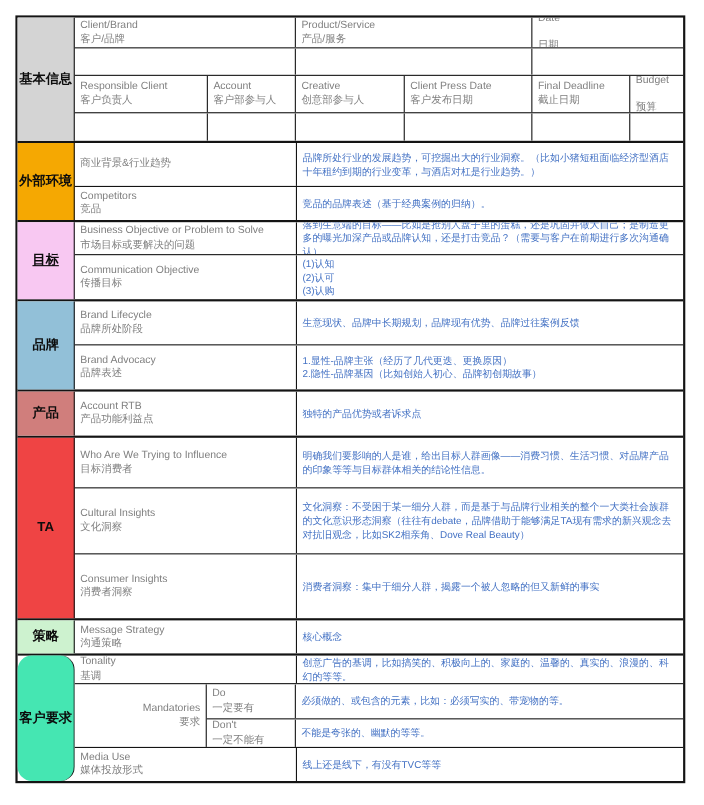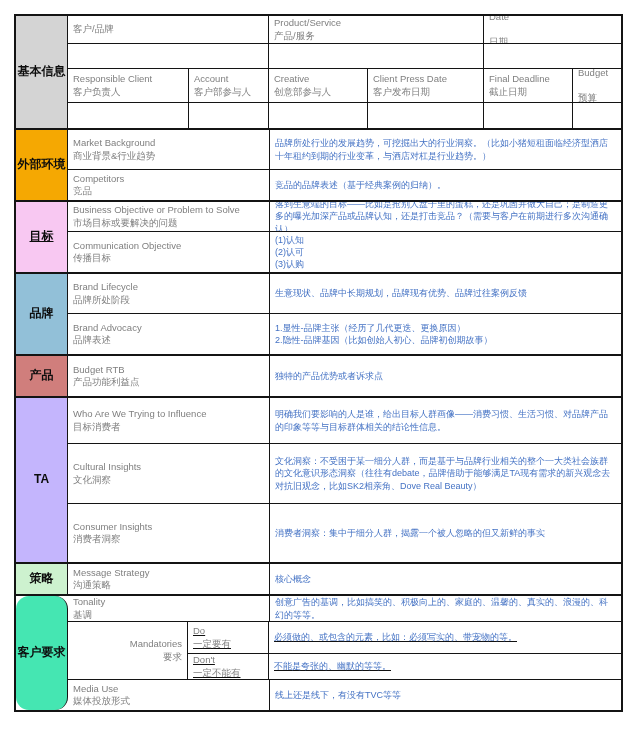--- a/index.html
+++ b/index.html
@@ -36,33 +36,34 @@
   .w121 { flex:0 0 121px; } .w80 { flex:0 0 80px; } .w99 { flex:0 0 99px; }
   .w116 { flex:0 0 116px; } .w89 { flex:0 0 89px; }
   .wmand { flex:0 0 120px;align-items:flex-end; } .wsub { flex:0 0 81px; }
 
   
   .h25{height:25px} .h26{height:26px} .h28{height:28px} .h30{height:30px}
   .h32{height:32px} .h34{height:34px} .h38{height:30px} .h40{height:40px}
   .h46{height:46px} .h58{height:58px} .h60{height:60px}
 
   .mand-right { flex:1; display:flex; flex-direction:column; min-width:0; }
-  .mand-sub { display:flex; border-bottom:1px solid #141414; min-width:0; overflow:hidden;text-decoration:underline; }
+  .mand-sub { display:flex; border-bottom:1px solid #141414; min-width:0; overflow:hidden; }
   .mand-sub:last-child { border-bottom:none; }
 </style>
 </head>
 <body>
 
 <div class="brief-table">
 
   <div class="section">
     <div class="label-cell" style="background-color: rgb(212, 212, 212);">基本信息</div>
     <div class="sbody">
       <div class="srow h28">
         <div class="cell hdr w201">
+          <div class="en">Client/Brand</div>
           <div class="zh">客户/品牌</div>
         </div>
         <div class="cell hdr w215">
           <div class="en">Product/Service</div>
           <div class="zh">产品/服务</div>
         </div>
         <div class="cell hdr fill">
           <div class="en">Date</div>
           <div class="zh">日期</div>
         </div>
@@ -107,21 +108,20 @@
         <div class="cell fill"></div>
       </div>
     </div>
   </div>
 
   <div class="section">
     <div class="label-cell" style="background-color: rgb(245, 168, 2);">外部环境</div>
     <div class="sbody">
       <div class="srow h40">
         <div class="cell hdr whdr">
-          <div class="en">Market Background</div>
           <div class="zh">商业背景&amp;行业趋势</div>
         </div>
         <div class="cell note">品牌所处行业的发展趋势，可挖掘出大的行业洞察。（比如小猪短租面临经济型酒店十年租约到期的行业变革，与酒店对杠是行业趋势。）</div>
       </div>
       <div class="srow h30">
         <div class="cell hdr whdr">
           <div class="en">Competitors</div>
           <div class="zh">竞品</div>
         </div>
         <div class="cell note">竞品的品牌表述（基于经典案例的归纳）。</div>
@@ -170,30 +170,30 @@
 2.隐性-品牌基因（比如创始人初心、品牌初创期故事）</div>
       </div>
     </div>
   </div>
 
   <div class="section">
     <div class="label-cell" style="background-color: rgb(208, 126, 124);">产品</div>
     <div class="sbody">
       <div class="srow h40">
         <div class="cell hdr whdr">
-          <div class="en">Budget RTB</div>
+          <div class="en">Account RTB</div>
           <div class="zh">产品功能利益点</div>
         </div>
         <div class="cell note">独特的产品优势或者诉求点</div>
       </div>
     </div>
   </div>
 
   <div class="section">
-    <div class="label-cell" style="background-color: #c4b5fd;">TA</div>
+    <div class="label-cell" style="background-color: #ef4444;">TA</div>
     <div class="sbody">
       <div class="srow h46">
         <div class="cell hdr whdr">
           <div class="en">Who Are We Trying to Influence</div>
           <div class="zh">目标消费者</div>
         </div>
         <div class="cell note">明确我们要影响的人是谁，给出目标人群画像——消费习惯、生活习惯、对品牌产品的印象等等与目标群体相关的结论性信息。</div>
       </div>
       <div class="srow h60">
         <div class="cell hdr whdr">

